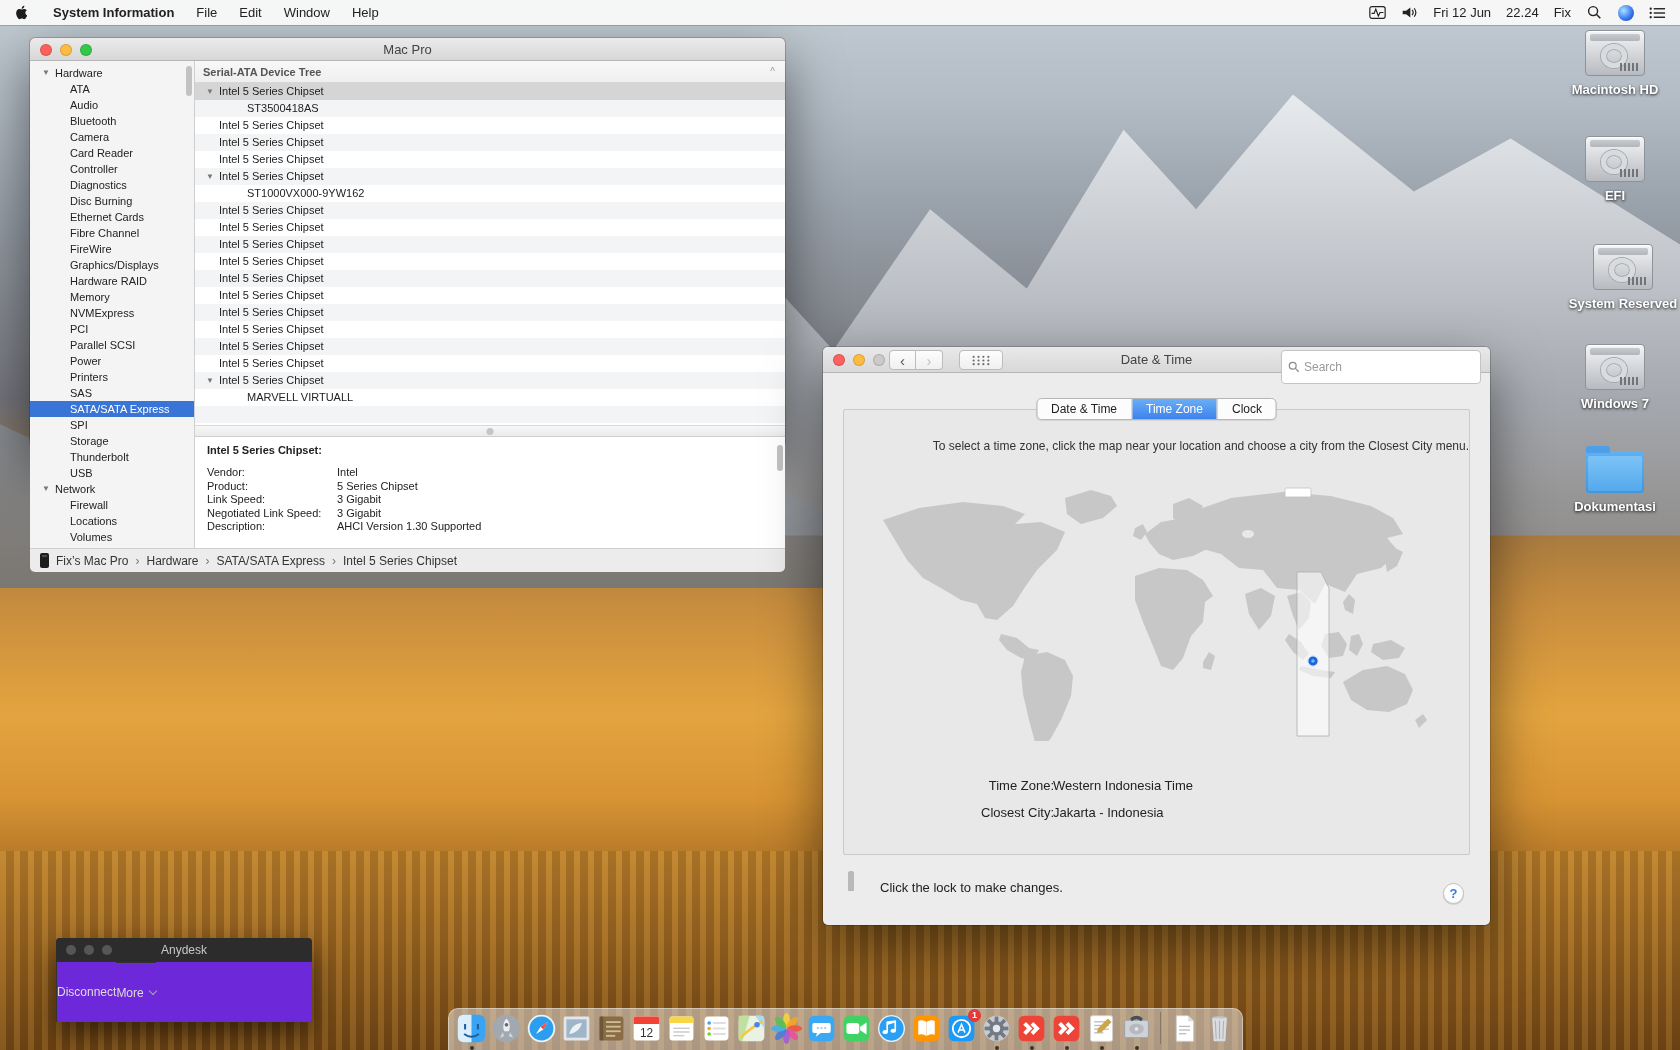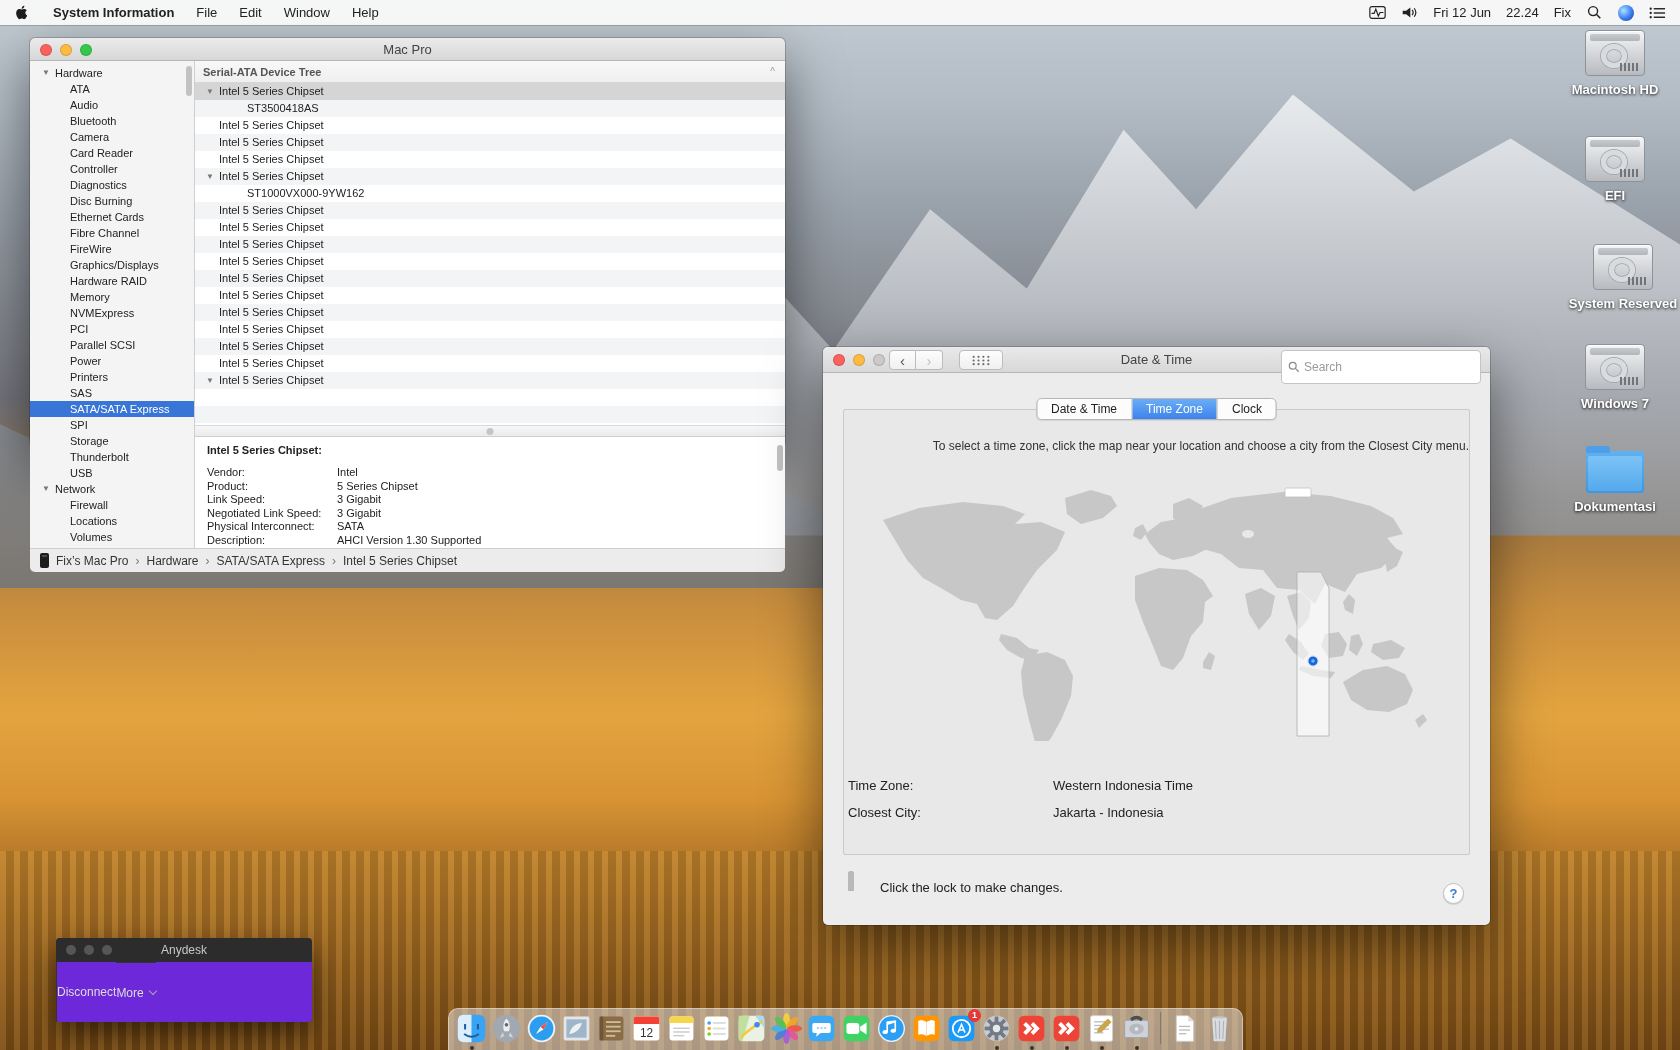--- a/index.html
+++ b/index.html
@@ -76,21 +76,21 @@
 #dt-search{position:absolute;right:9px;top:3px;width:200px;height:20px;background:#fff;border:1px solid #c4c4c4;border-radius:4px;display:flex;align-items:center;padding:16px 6px;gap:4px}
 #dt-search .ph{color:#9a9a9a;font-size:12px}
 #dt-tabs{position:absolute;left:50%;top:51px;transform:translateX(-50%);display:inline-flex;background:#fcfcfc;border:1px solid #b6b6b6;border-radius:5px;overflow:hidden;font-size:12px;z-index:3;box-shadow:0 1px 1px rgba(0,0,0,.08)}
 .seg{padding:3px 14px;border-right:1px solid #b6b6b6;color:#222;white-space:nowrap}
 .seg:last-child{border-right:none}
 .seg.active{background:linear-gradient(#6aaef7,#3d82ea);color:#fff}
 #dt-box{position:absolute;left:20px;top:62px;width:627px;height:446px;background:#e8e8e8;border:1px solid #cacaca;border-radius:2px}
 #dt-instruction{position:absolute;left:0;top:29px;width:100%;text-align:right;font-size:12px;color:#333}
 #dt-map{position:absolute;left:29px;top:66px}
 .tz-row{position:absolute;left:0;width:100%;font-size:13px;color:#222}
-.tz-label{position:absolute;left:4px;width:197px;}
+.tz-label{position:absolute;left:13px;width:197px;text-align:right}
 .tz-value{position:absolute;left:209px}
 #tz1{top:368px}#tz2{top:395px}
 #lock-row{position:absolute;left:25px;top:527px;display:flex;align-items:center;gap:12px}
 .lock{width:20px;height:26px;position:relative}
 .lock-shackle{width:13px;height:12px;border:3px solid #b9b9b9;border-bottom:none;border-radius:7px 7px 0 0;margin:0 auto}
 .lock-body{width:20px;height:14px;background:linear-gradient(#ecbd55,#c8942c);border-radius:2.5px;box-shadow:inset 0 1px 0 rgba(255,255,255,.5)}
 #lock-text{font-size:13px;color:#222}
 #help-btn{position:absolute;right:26px;top:536px;width:21px;height:21px;border-radius:50%;background:#fdfdfd;border:1px solid #c0c0c0;display:flex;align-items:center;justify-content:center;font-size:13px;font-weight:bold;color:#3a7bd5;box-shadow:0 1px 1px rgba(0,0,0,.12)}
 
 
@@ -254,20 +254,21 @@
           <div class="tree-row indent0"><span>Intel 5 Series Chipset</span></div>
           <div class="tree-row indent0"><span>Intel 5 Series Chipset</span></div>
           <div class="tree-row indent0"><span>Intel 5 Series Chipset</span></div>
           <div class="tree-row indent0"><span>Intel 5 Series Chipset</span></div>
           <div class="tree-row indent0"><span>Intel 5 Series Chipset</span></div>
           <div class="tree-row indent0"><span>Intel 5 Series Chipset</span></div>
           <div class="tree-row indent0"><span>Intel 5 Series Chipset</span></div>
           <div class="tree-row indent0"><span>Intel 5 Series Chipset</span></div>
           <div class="tree-row indent0"><span>Intel 5 Series Chipset</span></div>
           <div class="tree-row indent0"><span class="tr-tri">▼</span><span>Intel 5 Series Chipset</span></div>
+          <div class="tree-row indent1"><span>MARVELL VIRTUALL</span></div>
         </div>
       <div id="splitter">
           <span class="knob"></span>
         </div>
       <div id="si-details">
         <h3>Intel 5 Series Chipset:</h3>
         <div id="details-rows">
             <div class="drow">
               <span class="dlabel">Vendor:</span>
               <span class="dvalue">Intel</span>
@@ -276,24 +277,20 @@
               <span class="dlabel">Product:</span>
               <span class="dvalue">5 Series Chipset</span>
             </div>
             <div class="drow">
               <span class="dlabel">Link Speed:</span>
               <span class="dvalue">3 Gigabit</span>
             </div>
             <div class="drow">
               <span class="dlabel">Negotiated Link Speed:</span>
               <span class="dvalue">3 Gigabit</span>
-            </div>
-            <div class="drow">
-              <span class="dlabel">Physical Interconnect:</span>
-              <span class="dvalue">SATA</span>
             </div>
             <div class="drow">
               <span class="dlabel">Description:</span>
               <span class="dvalue">AHCI Version 1.30 Supported</span>
             </div>
           </div>
         <div class="dt-thumb"></div>
       </div>
     </div>
   </div>

